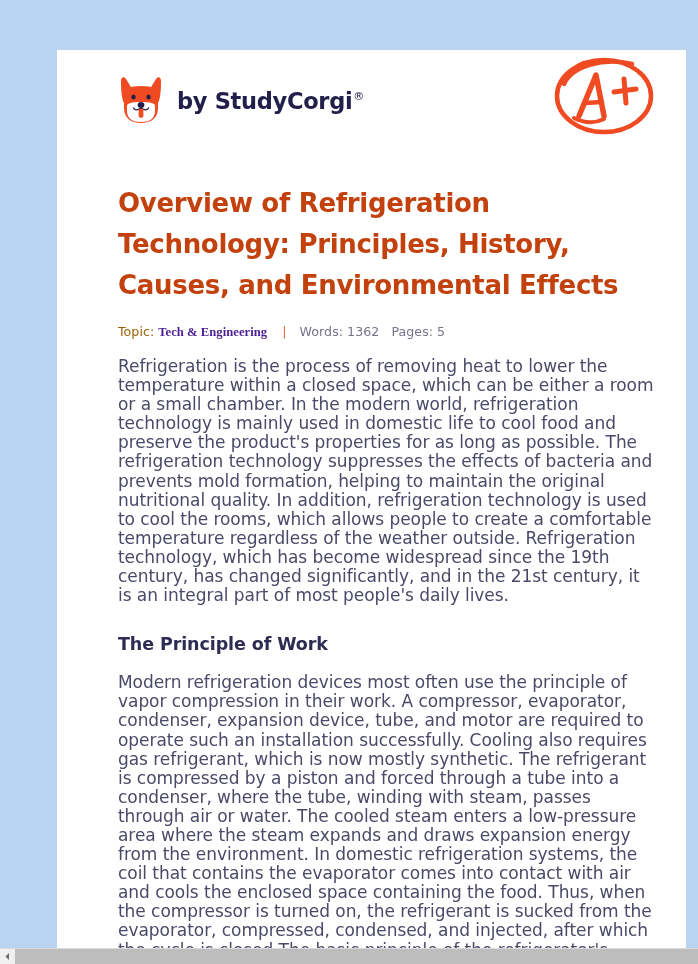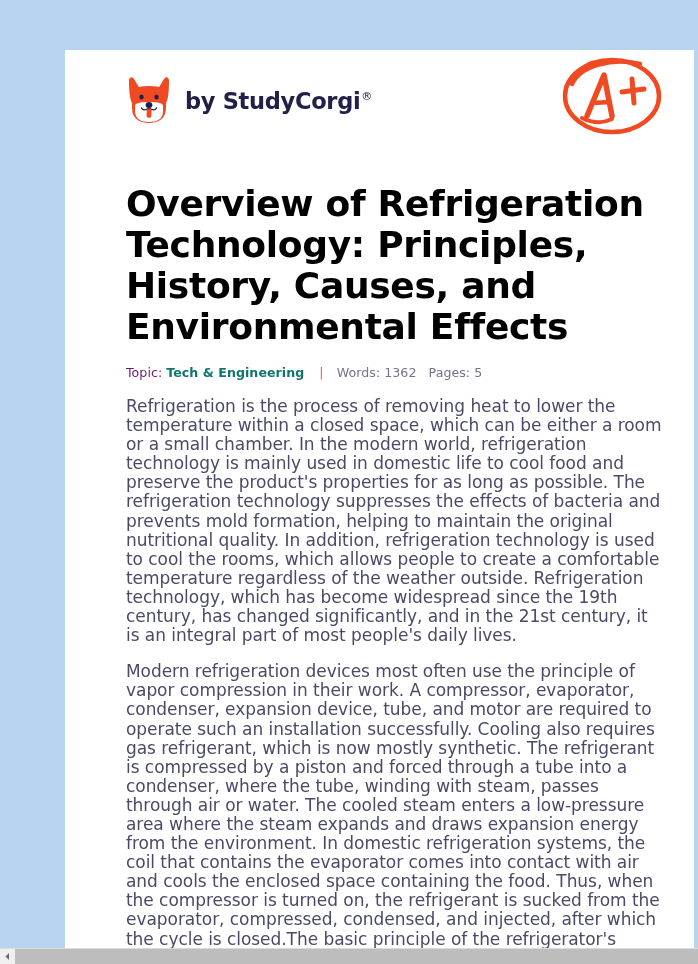--- a/index.html
+++ b/index.html
@@ -19,21 +19,20 @@
   }
   
   #paper {
     position: absolute;
     left: 57px;
     top: 50px;
     width: 629px;
     height: 900px;
     background: #ffffff;
     overflow: hidden;
-    margin-left: 8px;
   }
   #paper-inner {
     padding: 0 0 0 0;
   }
   
   .brand-row {
     position: relative;
     height: 100px;
     margin: 0 29px 0 61px;
     display: flex;
@@ -69,36 +68,36 @@
     top: 4px;
     width: 105px;
     height: 85px;
   }
   
   .doc-body {
     margin: 0 29px 0 61px;
   }
   .doc-title {
     font-family: "DejaVu Sans", "Liberation Sans", sans-serif;
-    font-size: 36px;
+    font-size: 26px;
     font-weight: bold;
     line-height: 41px;
-    color: #000000;
+    color: #c2410c;
     letter-spacing: -0.3px;
     margin: 33px 0 0 0;
   }
   .doc-meta {
     margin-top: 18px;
     font-size: 12.6px;
     color: #5a5a72;
     white-space: nowrap;
     letter-spacing: 0.05px;
   }
-  .doc-meta .meta-label { color: #701a75; text-align: right; }
-  .doc-meta .meta-strong { color: #0f766e; font-weight: bold; }
+  .doc-meta .meta-label { color: #a16207; text-align: right; }
+  .doc-meta .meta-strong { color: #4c1d95; font-weight: bold; font-family: Liberation Serif, serif; }
   .doc-meta .meta-sep {
     color: #e8643c;
     margin: 0 9px 0 11px;
     font-weight: normal;
   }
   .doc-meta .meta-words { color: #74748b; margin-right: 8px; text-align: right; }
   .doc-meta .meta-pages { color: #74748b; }
 
   h2.section-heading {
     font-family: "DejaVu Sans", "Liberation Sans", sans-serif;
@@ -214,20 +213,21 @@
         <div class="doc-meta">
           <span class="meta-label">Topic:</span>
           <span class="meta-strong">Tech &amp; Engineering</span>
           <span class="meta-sep">|</span>
           <span class="meta-words">Words: 1362</span>
           <span class="meta-pages">Pages: 5</span>
         </div>
 
         <p class="para">Refrigeration is the process of removing heat to lower the temperature within a closed space, which can be either a room or a small chamber. In the modern world, refrigeration technology is mainly used in domestic life to cool food and preserve the product's properties for as long as possible. The refrigeration technology suppresses the effects of bacteria and prevents mold formation, helping to maintain the original nutritional quality. In addition, refrigeration technology is used to cool the rooms, which allows people to create a comfortable temperature regardless of the weather outside. Refrigeration technology, which has become widespread since the 19th century, has changed significantly, and in the 21st century, it is an integral part of most people's daily lives.</p>
 
+        <h2 class="section-heading">The Principle of Work</h2>
         <p class="para">Modern refrigeration devices most often use the principle of vapor compression in their work. A compressor, evaporator, condenser, expansion device, tube, and motor are required to operate such an installation successfully. Cooling also requires gas refrigerant, which is now mostly synthetic. The refrigerant is compressed by a piston and forced through a tube into a condenser, where the tube, winding with steam, passes through air or water. The cooled steam enters a low-pressure area where the steam expands and draws expansion energy from the environment. In domestic refrigeration systems, the coil that contains the evaporator comes into contact with air and cools the enclosed space containing the food. Thus, when the compressor is turned on, the refrigerant is sucked from the evaporator, compressed, condensed, and injected, after which the cycle is closed.The basic principle of the refrigerator's</p>
 
       </div>
     </div>
   </div>
 
   <div id="hscroll">
     <div class="sb-arrow">
       <svg width="9" height="9" viewBox="0 0 9 9" xmlns="http://www.w3.org/2000/svg">
         <path d="M6 1 L2.5 4.5 L6 8 Z" fill="#6b6b6b"></path>

